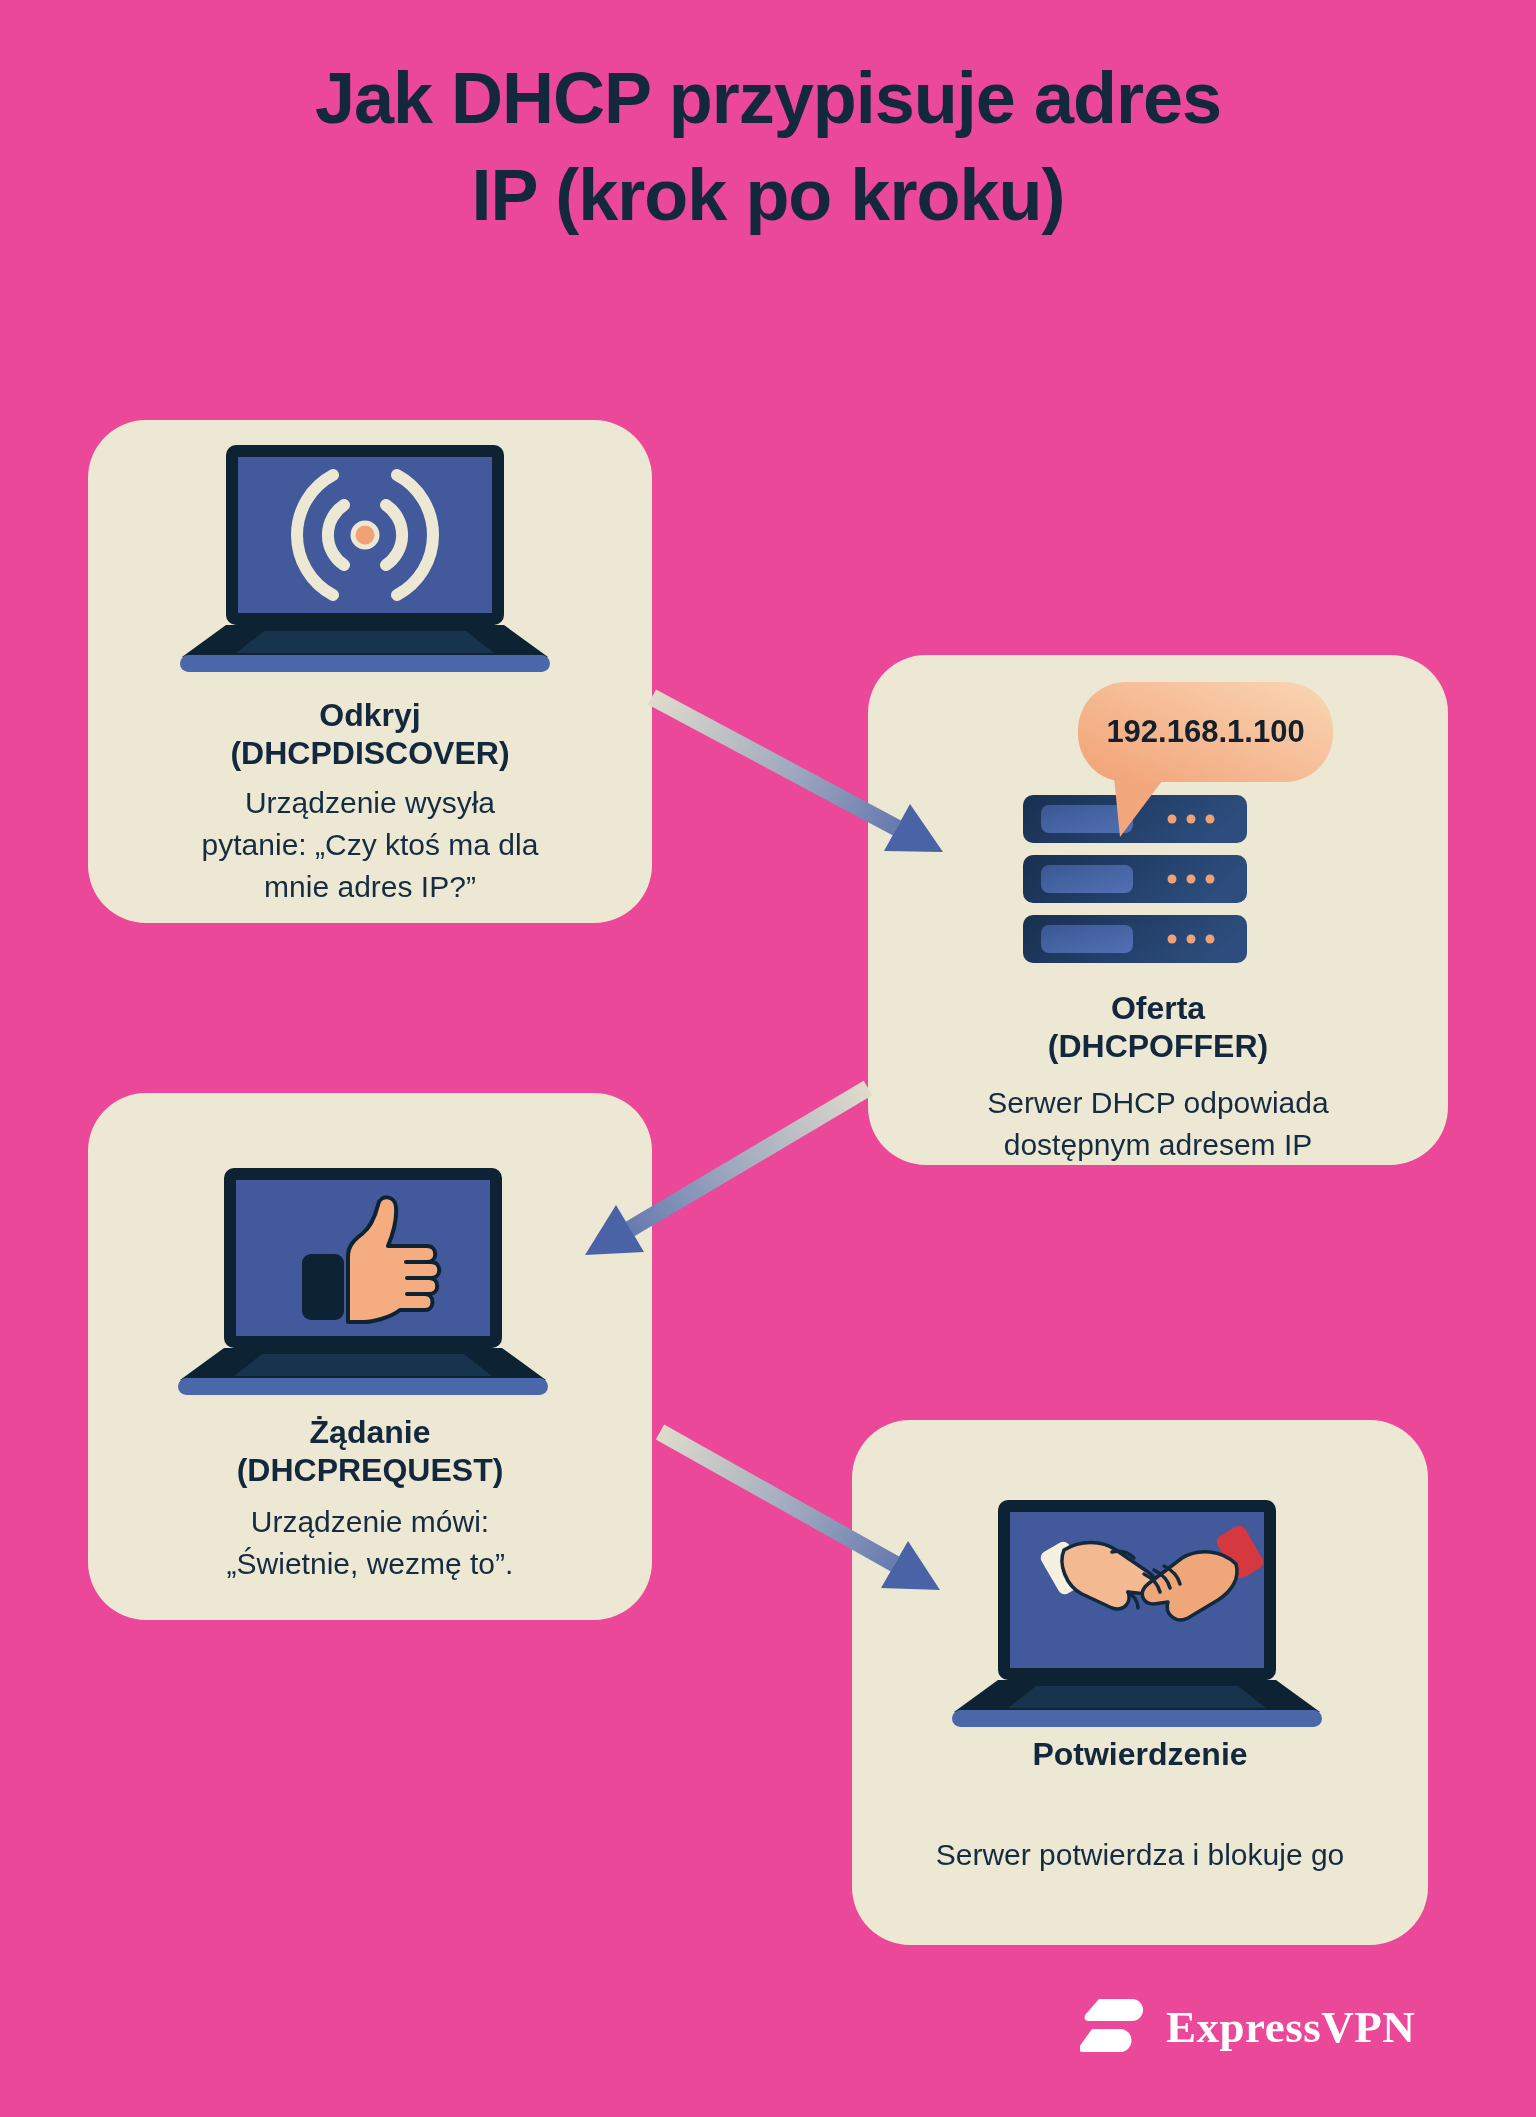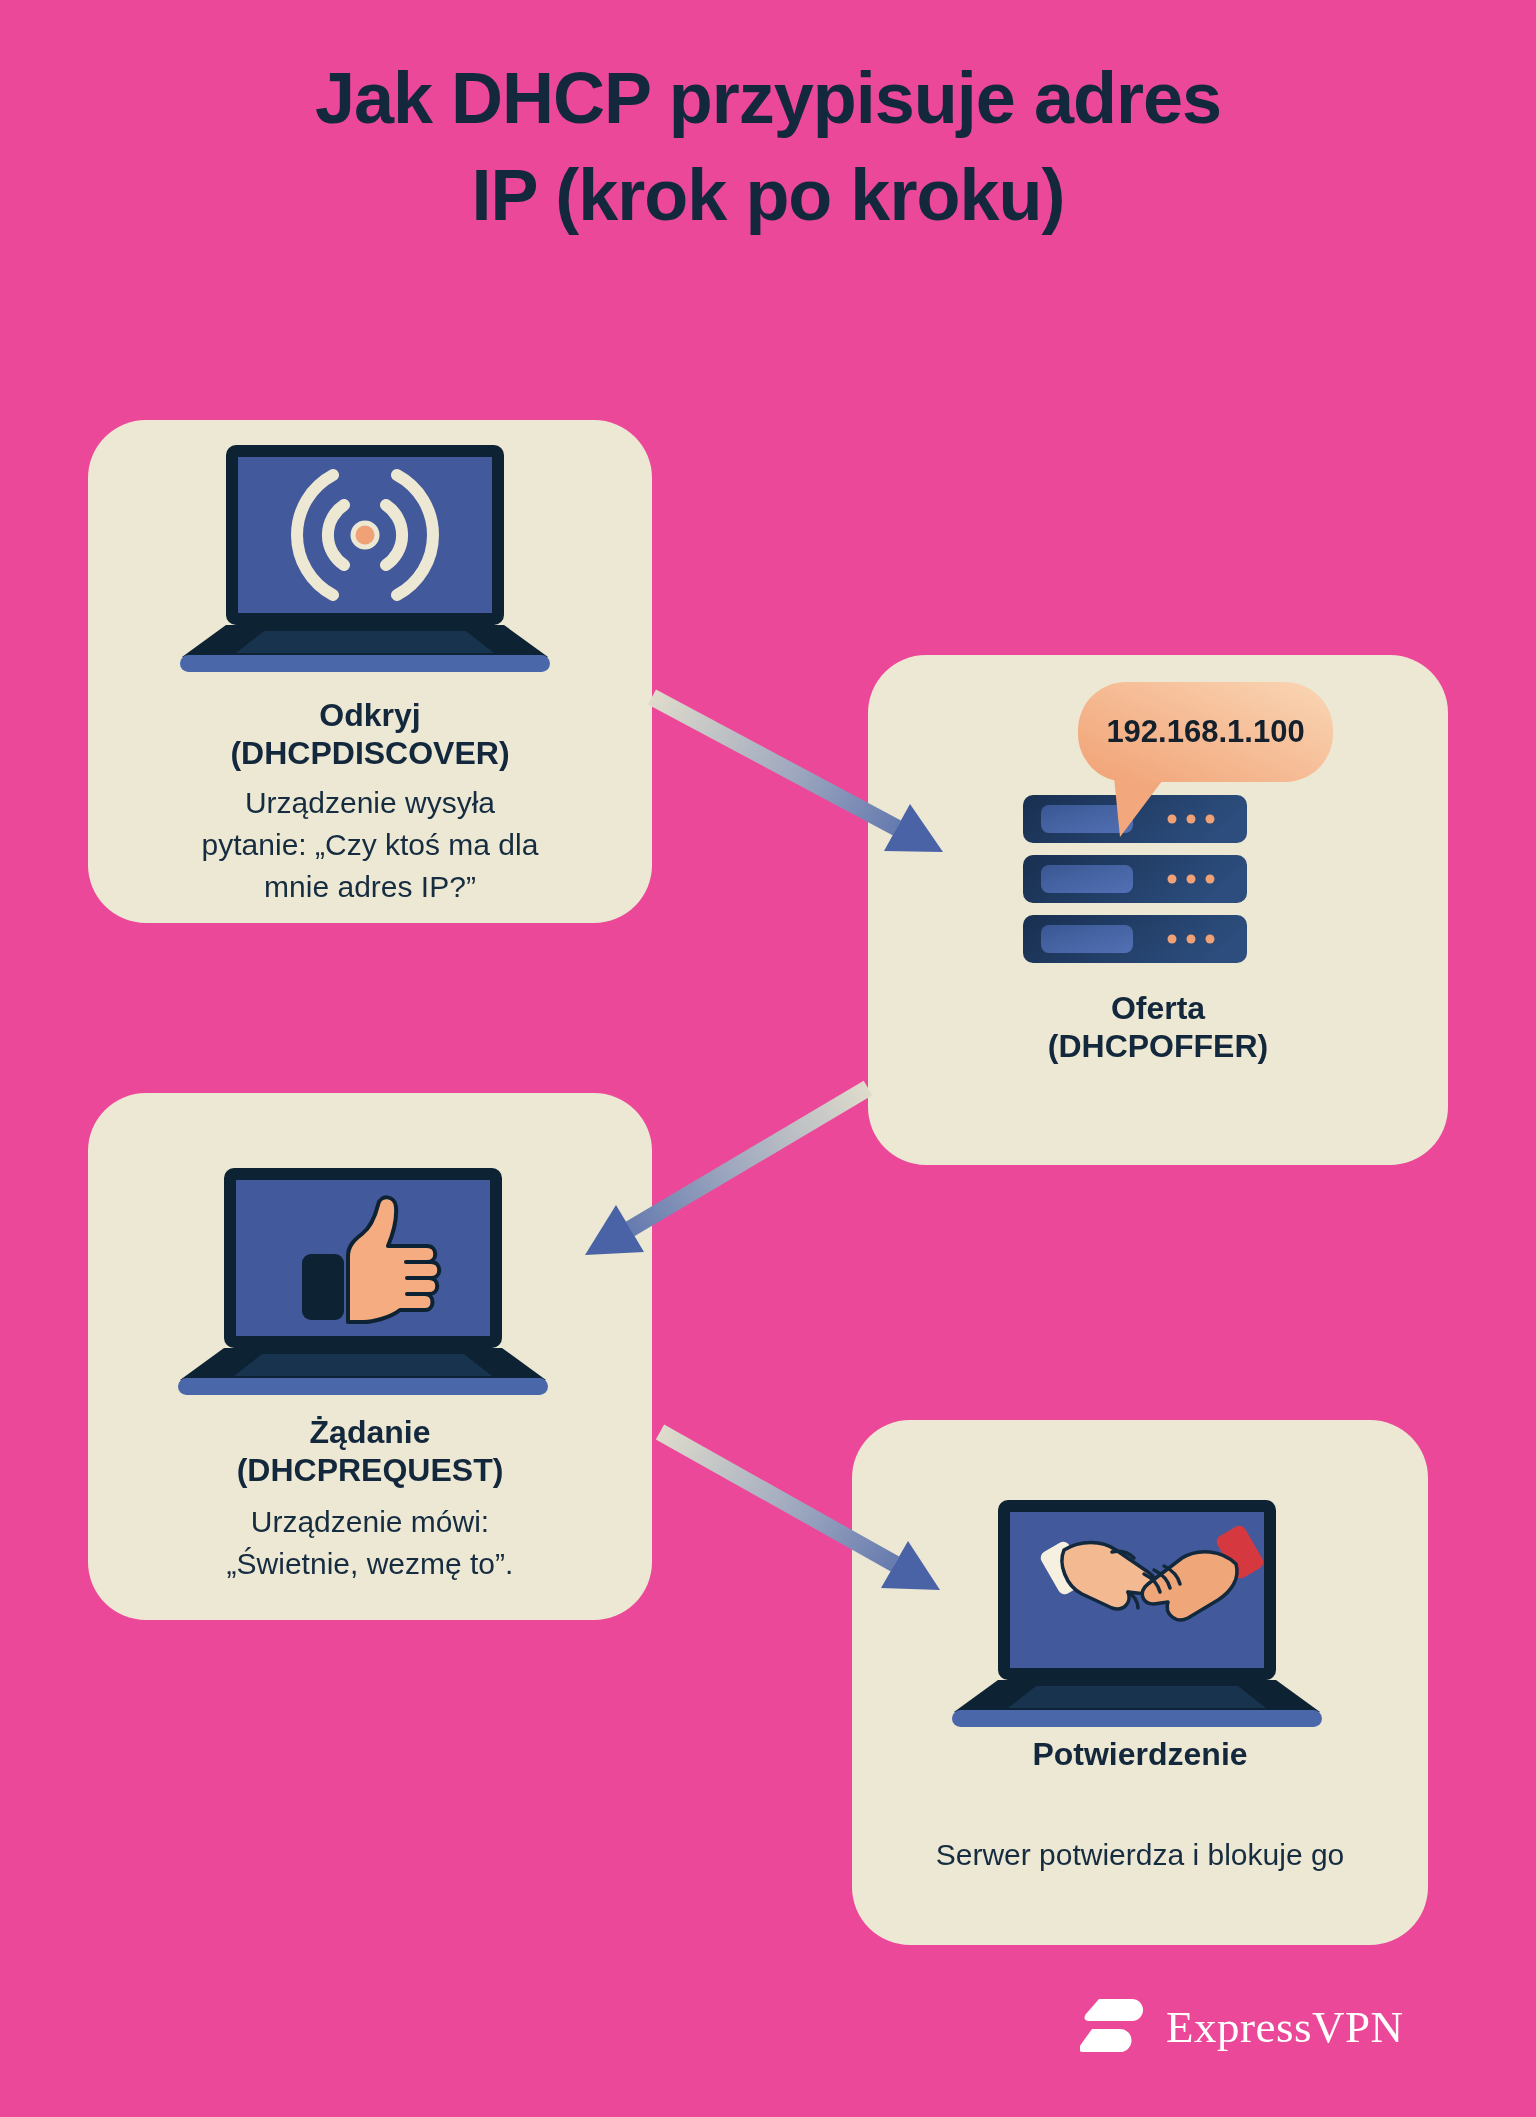--- a/index.html
+++ b/index.html
@@ -41,21 +41,21 @@
     color:#14202C;
   }
   .bubble-tail{position:absolute; left:1100px; top:765px; z-index:3;}
   .server-illus{position:absolute; left:1023px; top:780px; z-index:2;}
   .footer{
     position:absolute; left:1080px; top:1994px; height:66px; z-index:2;
     display:flex; align-items:center; gap:22px;
   }
   .brand-text{
     font-family:"Liberation Serif","DejaVu Serif",serif;
-    font-size:45px; font-weight:400; color:#FFFFFF; letter-spacing:0.5px;
+    font-size:45px; font-weight:700; color:#FFFFFF; letter-spacing:0.5px;
   }
 </style>
 </head>
 <body>
 
 <div class="canvas">
 
   <div class="title">Jak DHCP przypisuje adres
 IP (krok po kroku)</div>
 
@@ -67,20 +67,22 @@
     <p class="card-desc" style="top:362px">Urządzenie wysyła
 pytanie: „Czy ktoś ma dla
 mnie adres IP?”</p>
   </section>
 
   <section class="card" id="card-2">
     <div class="card-heading" style="top:334px">
       <span>Oferta</span>
       <span>(DHCPOFFER)</span>
     </div>
+    <p class="card-desc" style="top:427px">Serwer DHCP odpowiada
+dostępnym adresem IP</p>
   </section>
 
   <section class="card" id="card-3">
     <div class="card-heading" style="top:320px">
       <span>Żądanie</span>
       <span>(DHCPREQUEST)</span>
     </div>
     <p class="card-desc" style="top:408px">Urządzenie mówi:
 „Świetnie, wezmę to”.</p>
   </section>

